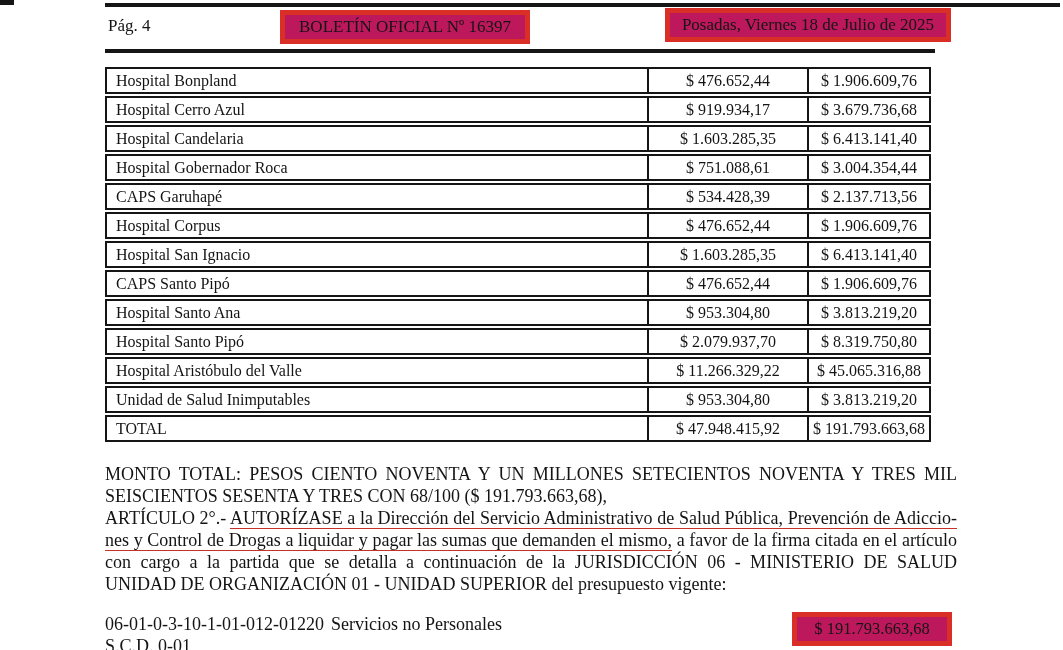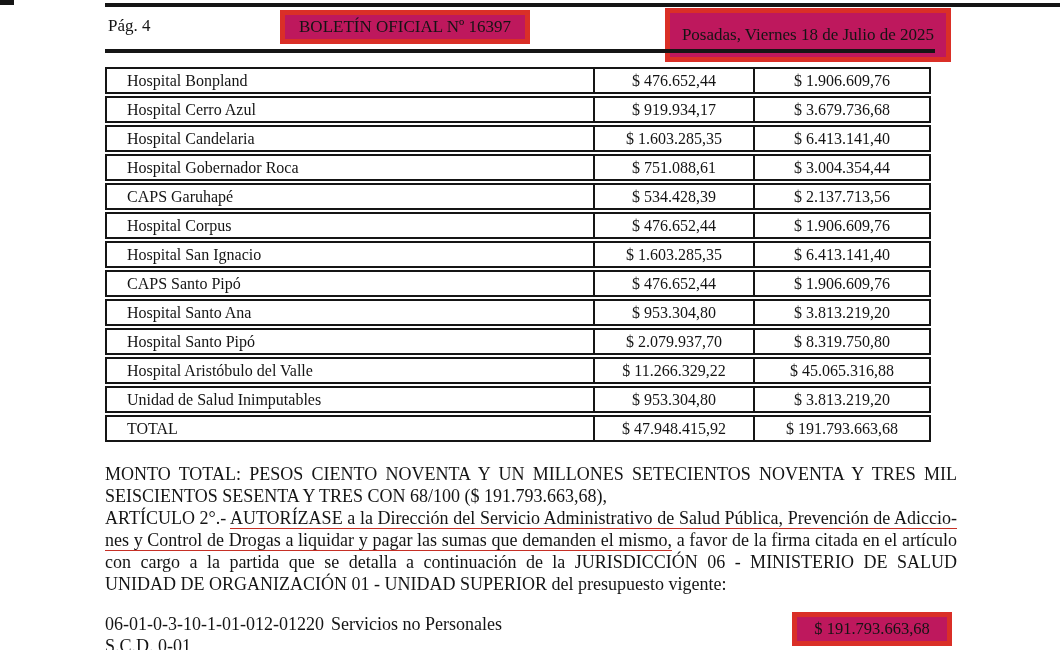--- a/index.html
+++ b/index.html
@@ -15,30 +15,30 @@
   .rule-top{position:absolute;left:105px;top:3px;width:955px;height:4px;background:#151515;}
   .rule-mid{position:absolute;left:105px;top:49px;width:830px;height:4px;background:#151515;}
   .pag{position:absolute;left:108px;top:16px;font-size:17px;}
   .red-frame{
     position:absolute;box-sizing:border-box;
     border:5px solid #da2f27;
     display:flex;align-items:center;justify-content:center;
     font-size:17px;white-space:nowrap;background:#be185d;
   }
   .frame-boletin{left:280px;top:10px;width:250px;height:34px;}
-  .frame-fecha{left:665px;top:8px;width:286px;height:54px;align-items:center;}
+  .frame-fecha{left:665px;top:8px;width:286px;height:34px;align-items:center;}
   .frame-total{left:792px;top:612px;width:160px;height:34px;font-size:16.5px;}
 
   .ptable{position:absolute;left:105px;top:67px;width:826px;}
   .t-row{
     display:flex;align-items:stretch;box-sizing:border-box;
     border:2px solid #151515;height:27px;margin-bottom:2px;background:#fff;
     font-size:16px;
   }
-  .t-name{width:486px;box-sizing:border-box;padding-left:20px;display:flex;align-items:center;border-radius:11px;}
+  .t-name{width:540px;box-sizing:border-box;padding-left:9px;display:flex;align-items:center;border-radius:11px;}
   .t-v1{width:160px;box-sizing:border-box;border-left:2px solid #151515;display:flex;align-items:center;justify-content:center;}
   .t-v2{flex:1;box-sizing:border-box;border-left:2px solid #151515;display:flex;align-items:center;justify-content:center;}
 
   .body-block{
     position:absolute;left:105px;top:463px;width:852px;
     font-size:18px;line-height:22px;
   }
   .line{height:22px;overflow:hidden;}
   .just{text-align:justify;text-align-last:justify;}
   .u-red{border-bottom:3px solid #c63026;padding-bottom:0px;font-family:Liberation Serif, serif;}

